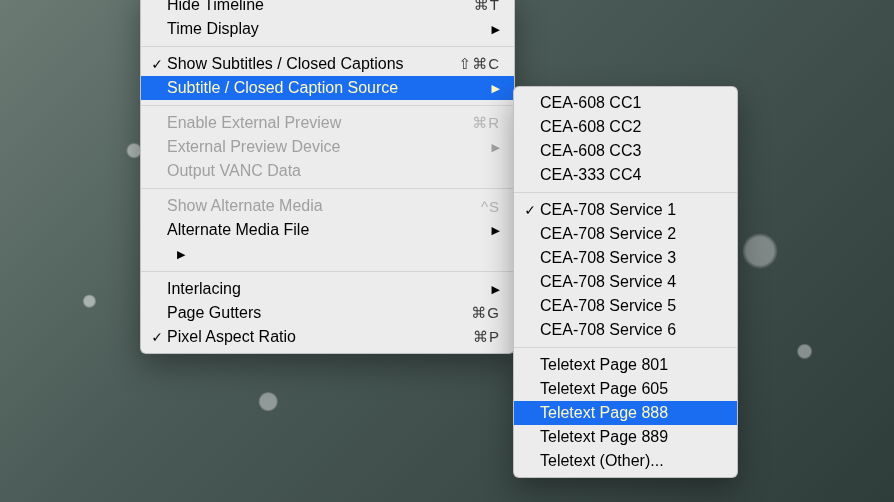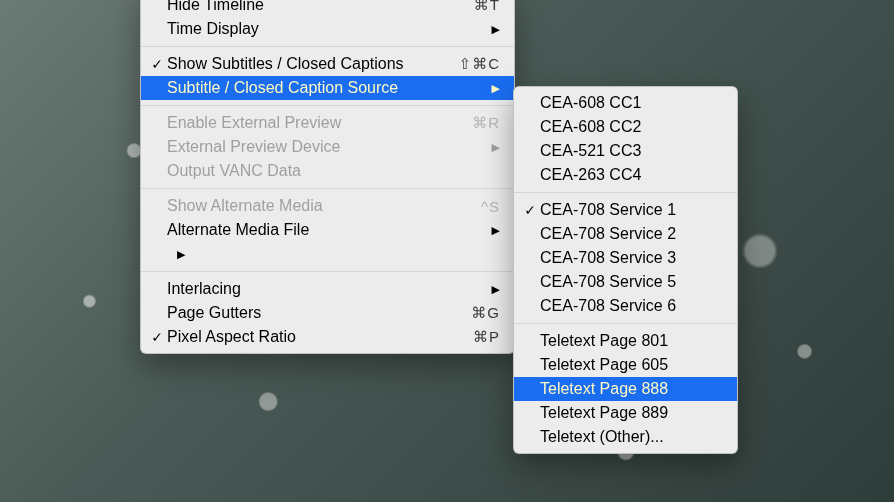--- a/index.html
+++ b/index.html
@@ -132,38 +132,42 @@
     <div class="row">
       <span class="check"></span>
       <span class="label">CEA-608 CC1</span>
     </div>
     <div class="row">
       <span class="check"></span>
       <span class="label">CEA-608 CC2</span>
     </div>
     <div class="row">
       <span class="check"></span>
-      <span class="label">CEA-521 CC3</span>
+      <span class="label">CEA-608 CC3</span>
     </div>
     <div class="row">
       <span class="check"></span>
-      <span class="label">CEA-263 CC4</span>
+      <span class="label">CEA-333 CC4</span>
     </div>
     <div class="sep"></div>
     <div class="row">
       <span class="check">✓</span>
       <span class="label">CEA-708 Service 1</span>
     </div>
     <div class="row">
       <span class="check"></span>
       <span class="label">CEA-708 Service 2</span>
     </div>
     <div class="row">
       <span class="check"></span>
       <span class="label">CEA-708 Service 3</span>
+    </div>
+    <div class="row">
+      <span class="check"></span>
+      <span class="label">CEA-708 Service 4</span>
     </div>
     <div class="row">
       <span class="check"></span>
       <span class="label">CEA-708 Service 5</span>
     </div>
     <div class="row">
       <span class="check"></span>
       <span class="label">CEA-708 Service 6</span>
     </div>
     <div class="sep"></div>

